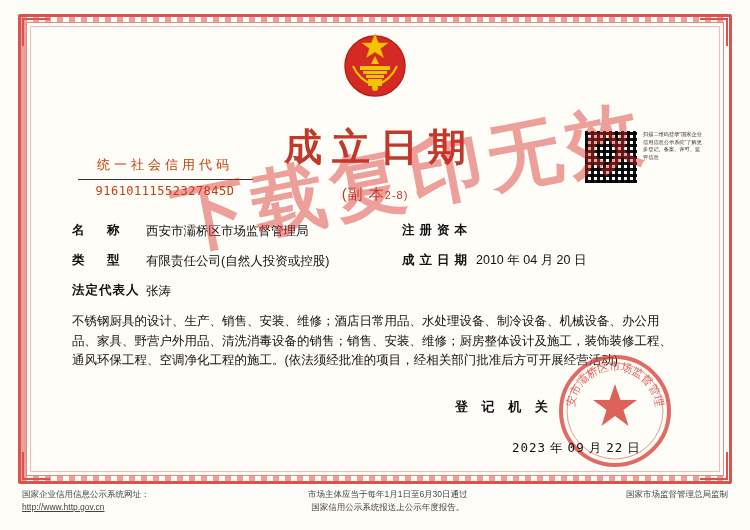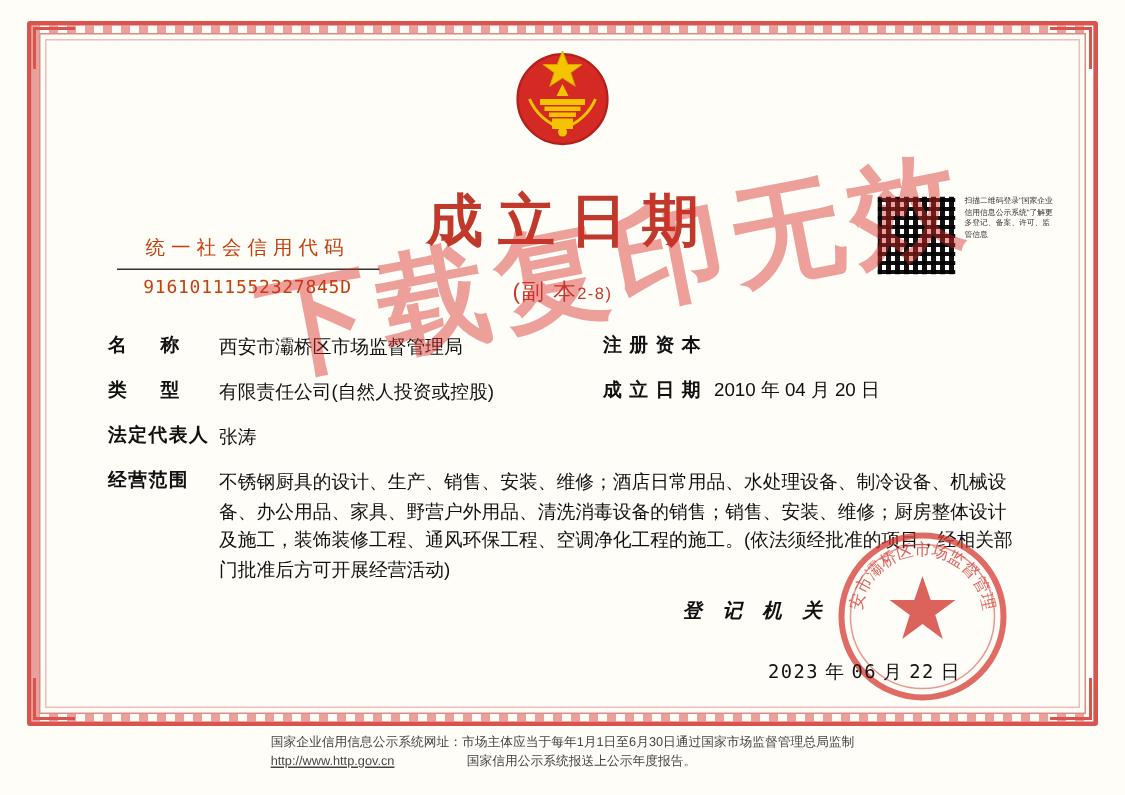--- a/index.html
+++ b/index.html
@@ -196,21 +196,20 @@
 
   
   .registry {
     position: absolute;
     left: 455px;
     top: 398px;
     font-size: 13px;
     font-weight: bold;
     letter-spacing: 5px;
     color: #111;
-    font-style: italic;
   }
   .date-line {
     position: absolute;
     left: 508px;
     top: 440px;
     font-size: 12.5px;
     color: #111;
     letter-spacing: 1px;
   }
   .date-line span.num {
@@ -247,21 +246,21 @@
   .footer {
     position: absolute;
     left: 0;
     right: 0;
     bottom: 8px;
     height: 34px;
     font-size: 8.5px;
     color: #444;
     padding: 0 22px;
     display: flex;
-    justify-content: center;
+    justify-content: space-between;
     align-items: flex-start;
   }
   .footer .fl { text-align: left; line-height: 1.5; }
   .footer .fc { text-align: center; line-height: 1.5; }
   .footer .fr { text-align: right; line-height: 1.5; }
 </style>
 </head>
 <body>
 
 <div class="page">
@@ -332,42 +331,41 @@
     </div>
 
     <div class="row">
       <div class="col-left">
         <div class="lbl wide">法定代表人</div>
         <div class="val">张涛</div>
       </div>
     </div>
 
     <div class="row">
-      <div class="lbl wide">经营范围</div>
       <div class="val scope-val">不锈钢厨具的设计、生产、销售、安装、维修；酒店日常用品、水处理设备、制冷设备、机械设备、办公用品、家具、野营户外用品、清洗消毒设备的销售；销售、安装、维修；厨房整体设计及施工，装饰装修工程、通风环保工程、空调净化工程的施工。(依法须经批准的项目，经相关部门批准后方可开展经营活动)</div>
     </div>
 
   </div>
 
   <div class="registry">登 记 机 关</div>
 
   <div class="seal">
     <svg width="118" height="118" viewBox="0 0 118 118">
       <circle cx="59" cy="59" r="54" fill="none" stroke="#d2342c" stroke-width="4" opacity="0.85"></circle>
       <circle cx="59" cy="59" r="48" fill="none" stroke="#d2342c" stroke-width="1" opacity="0.6"></circle>
       <path d="M59 32 L64.5 48 L81 48 L67.5 58 L72.5 74 L59 64 L45.5 74 L50.5 58 L37 48 L53.5 48 Z" fill="#d2342c" opacity="0.9"></path>
       <path id="sealArc" d="M 18 59 A 41 41 0 0 1 100 59" fill="none"></path>
       <text font-size="11" fill="#d2342c" font-family="DejaVu Sans, sans-serif" opacity="0.9">
         <textPath href="#sealArc" startOffset="50%" text-anchor="middle">西安市灞桥区市场监督管理局</textPath>
       </text>
     </svg>
   </div>
 
   <div class="date-line">
-    <span class="num">2023</span><span>年</span><span class="num">06</span><span>月</span><span class="num">22</span><span>日</span>
+    <span class="num">2023</span><span>年</span><span class="num">09</span><span>月</span><span class="num">22</span><span>日</span>
   </div>
 
   <div class="watermark">下载复印无效</div>
 
   <div class="footer">
     <div class="fl">
       <div>国家企业信用信息公示系统网址：</div>
       <div style="text-decoration:underline;">http://www.http.gov.cn</div>
     </div>
     <div class="fc">

